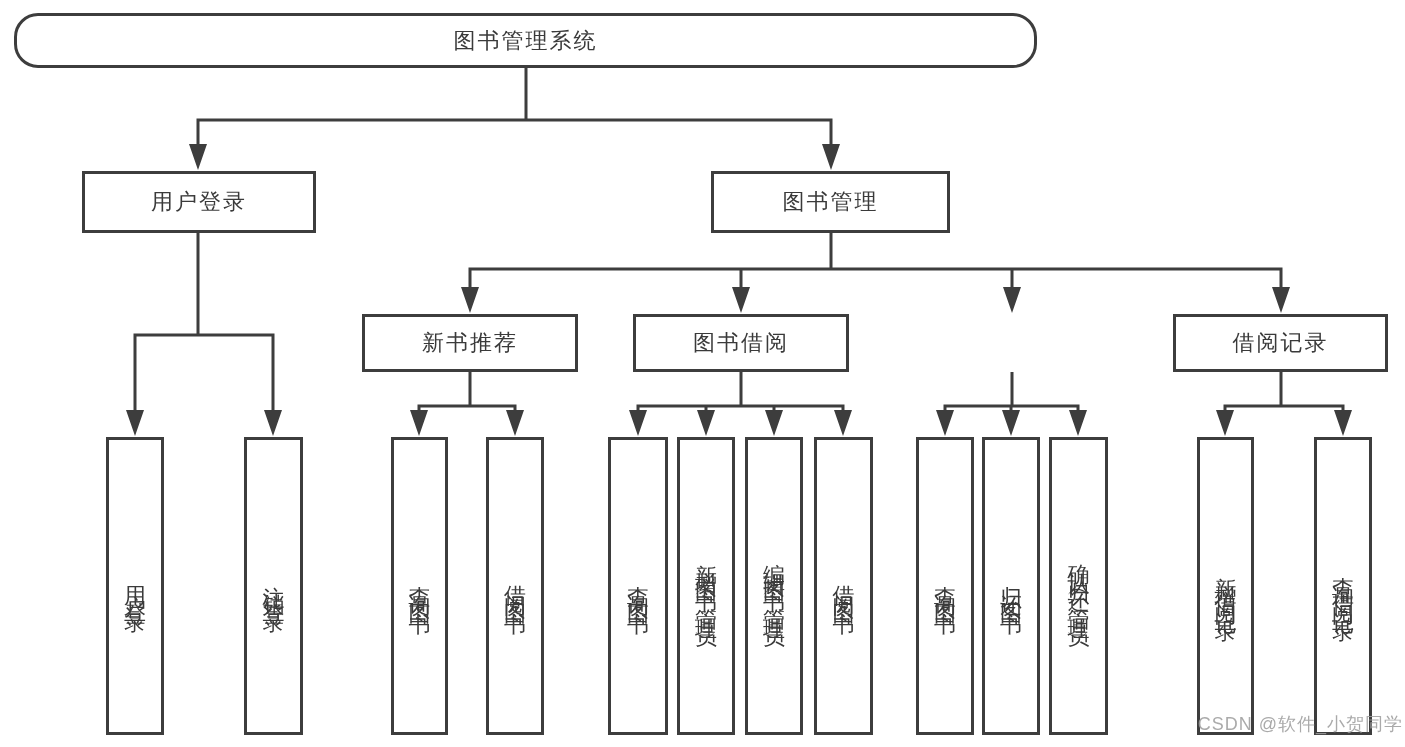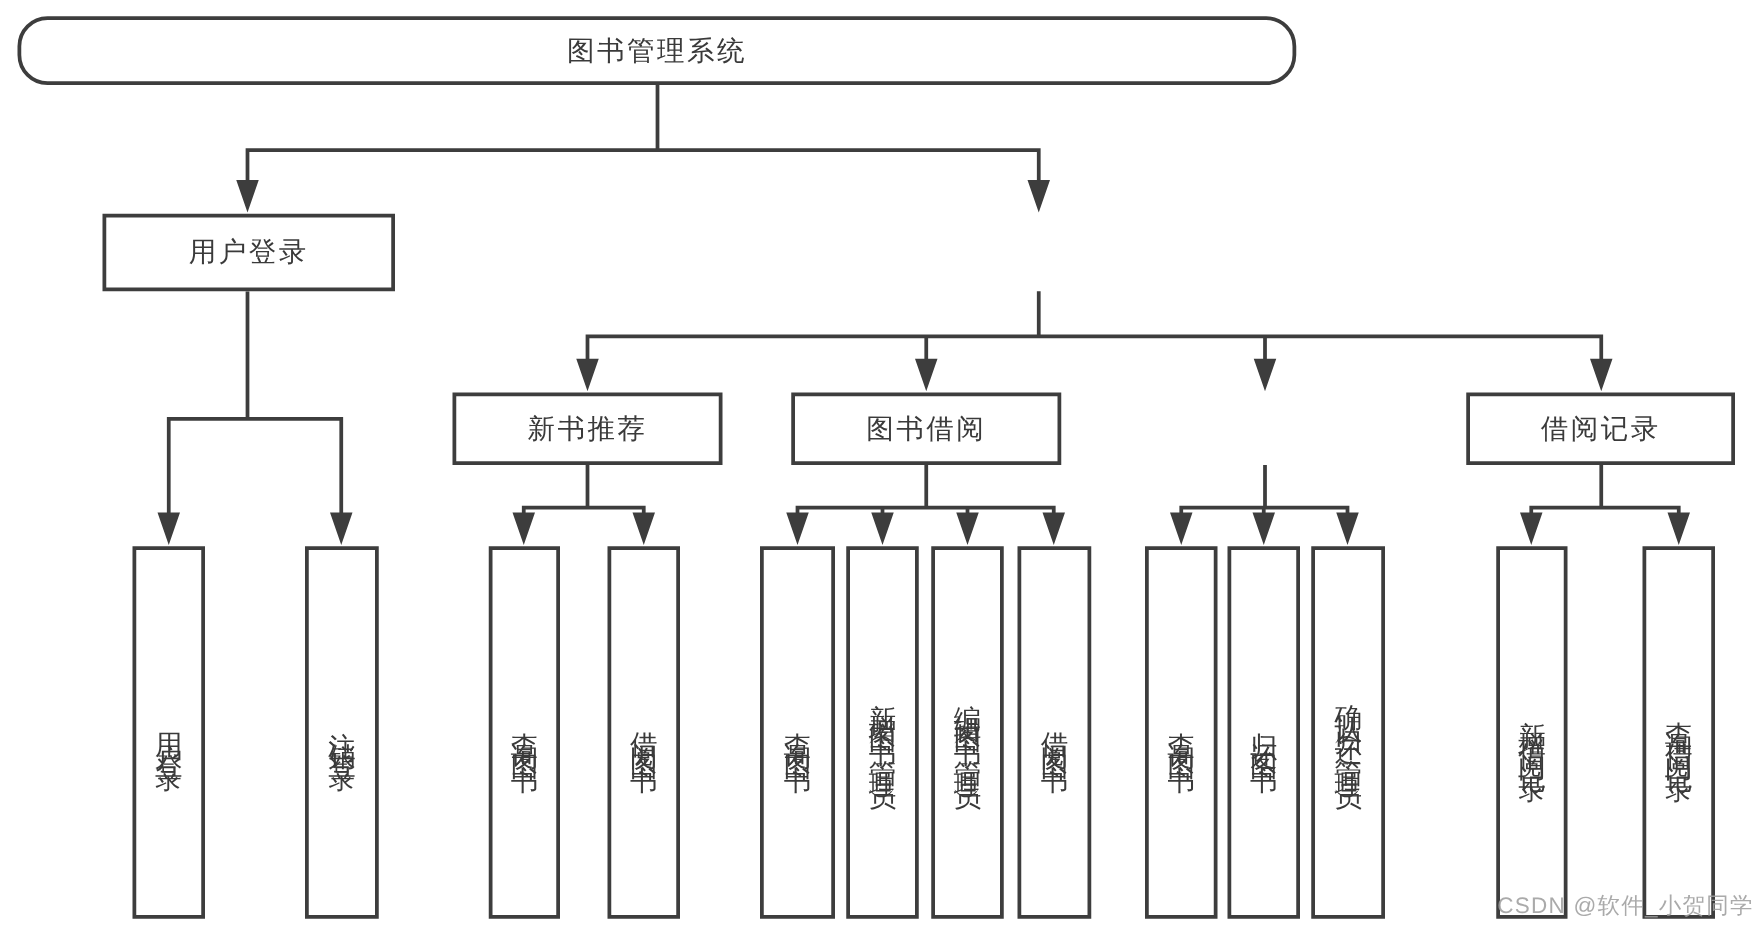--- a/index.html
+++ b/index.html
@@ -75,20 +75,23 @@
              M1334 410 L1352 410 L1343 436 Z" fill="#3d3d3d"></path>
   </svg>
 
   <div class="box" style="left:14px; top:13px; width:1023px; height:55px;border-radius:24px;">
     <span class="hlabel">图书管理系统</span>
   </div>
 
   <div class="box" style="left:82px; top:171px; width:234px; height:62px;">
     <span class="hlabel">用户登录</span>
   </div>
+  <div class="box" style="left:711px; top:171px; width:239px; height:62px;">
+    <span class="hlabel">图书管理</span>
+  </div>
 
   <div class="box" style="left:362px; top:314px; width:216px; height:58px;justify-content:center;">
     <span class="hlabel">新书推荐</span>
   </div>
   <div class="box" style="left:633px; top:314px; width:216px; height:58px;">
     <span class="hlabel">图书借阅</span>
   </div>
   <div class="box" style="left:1173px; top:314px; width:215px; height:58px;">
     <span class="hlabel">借阅记录</span>
   </div>

